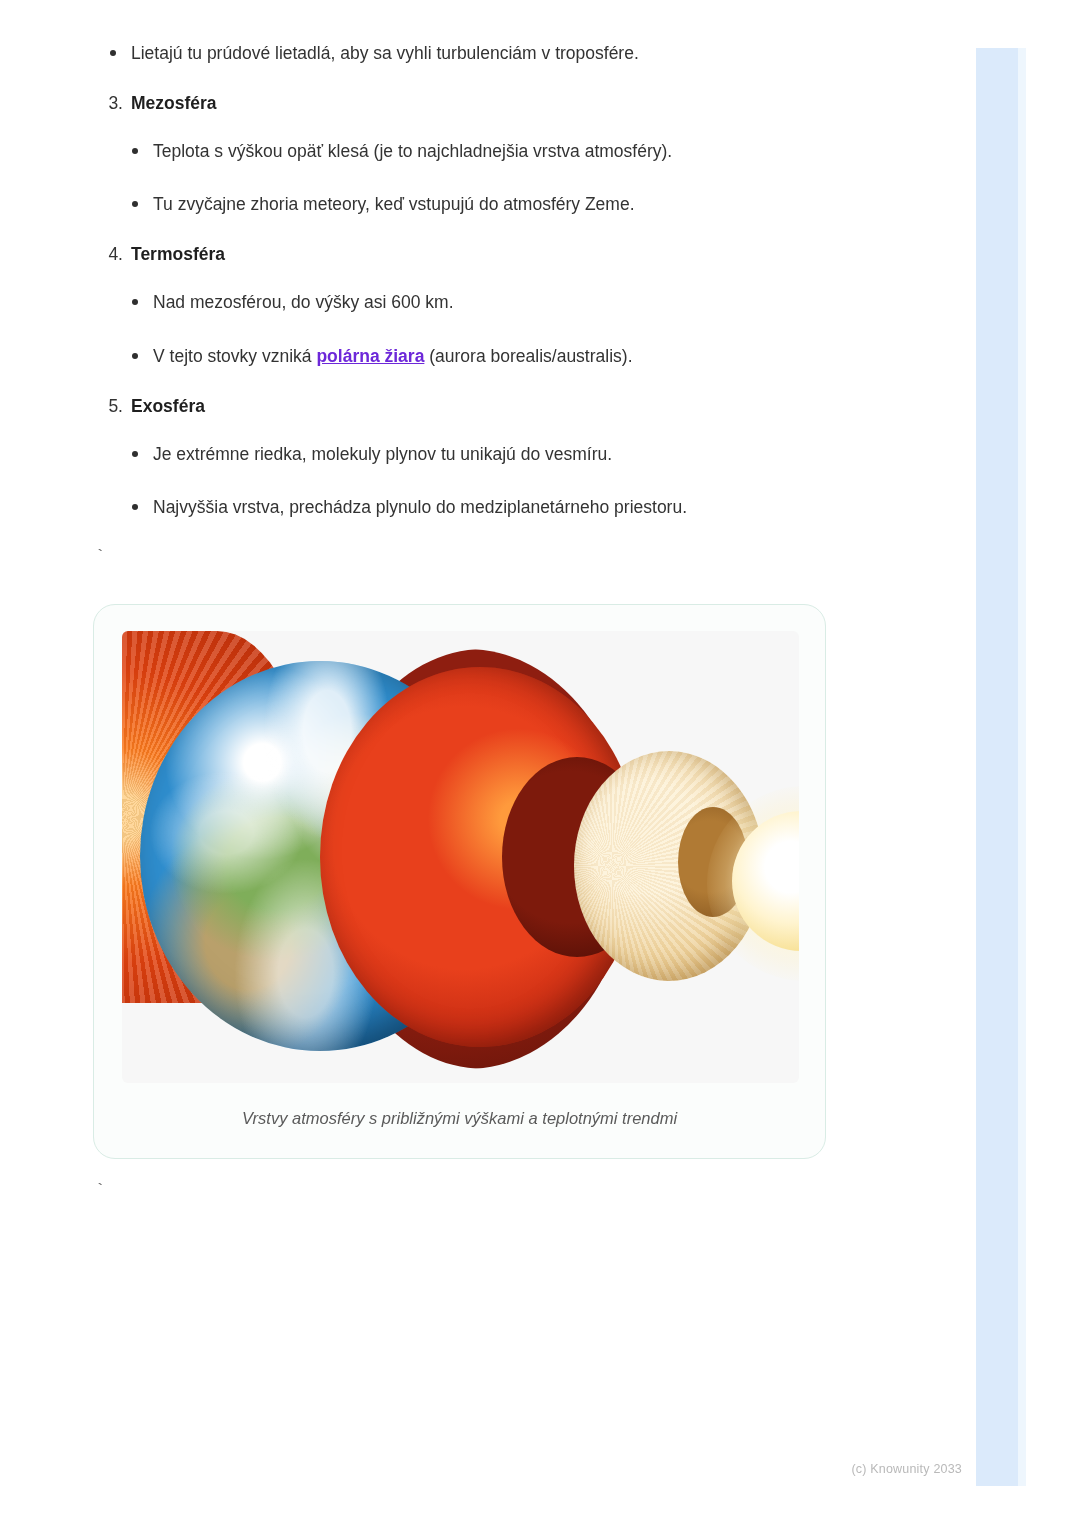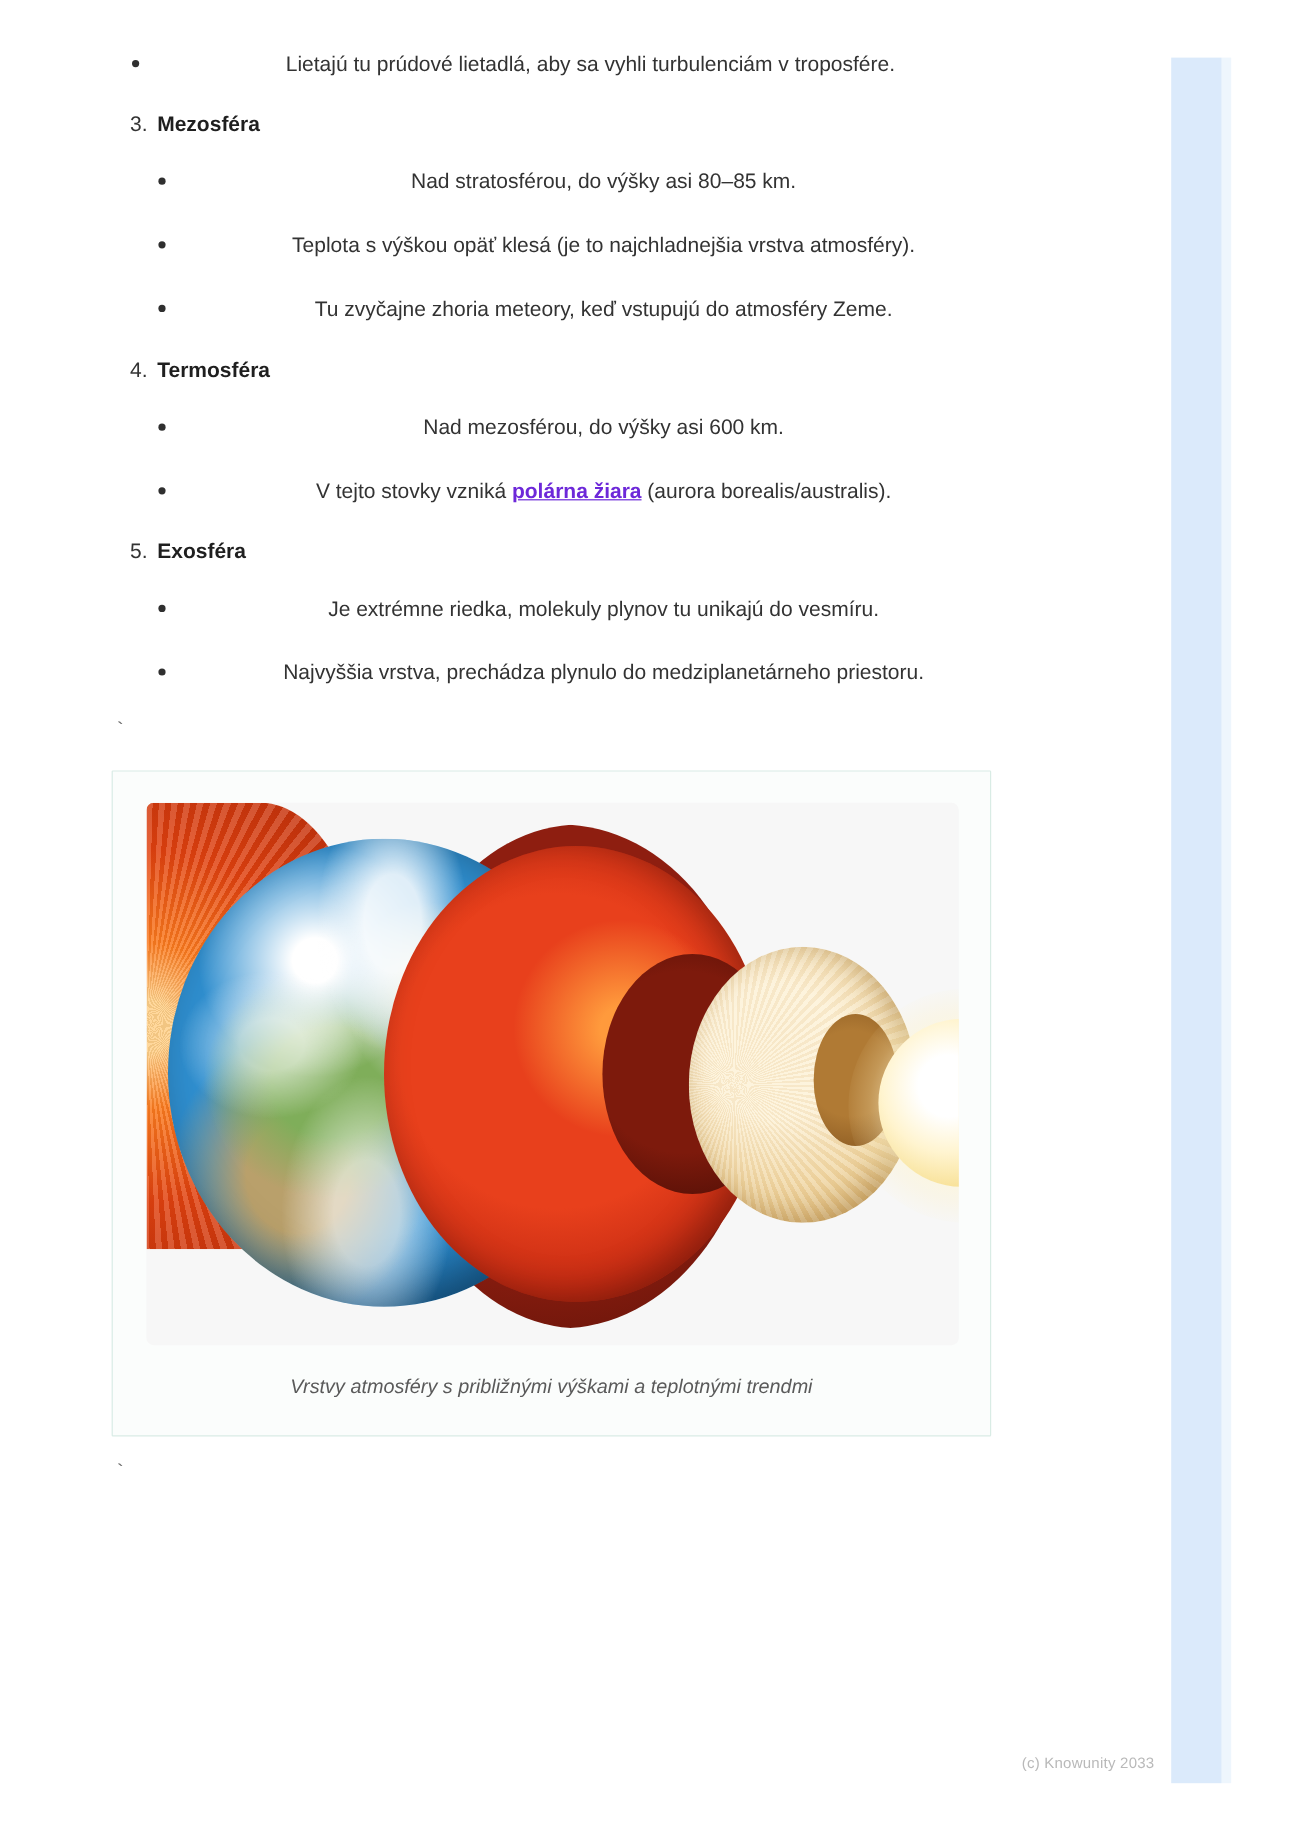--- a/index.html
+++ b/index.html
@@ -55,21 +55,20 @@
     margin: 0;
     padding: 0;
   }
   ul.bullets > li {
     position: relative;
     padding-left: 38px;
     margin: 0 0 26px 0;
     font-size: 17.5px;
     line-height: 1.55;
     color: #333333;
-    text-align: center;
   }
   ul.bullets > li:before {
     content: "";
     position: absolute;
     left: 17px;
     top: 10px;
     width: 6px;
     height: 6px;
     border-radius: 50%;
     background: #2f2f2f;
@@ -111,24 +110,24 @@
   .backtick {
     font-size: 17px;
     color: #6b6b6b;
     margin: 22px 0 0 2px;
     letter-spacing: 0;
     font-family: "Liberation Mono", monospace;
   }
 
   
   .figure-card {
-    margin-top: 23px;
+    margin-top: 38px;
     width: 733px;
     border: 1px solid #d9ece5;
-    border-radius: 1px;
+    border-radius: 22px;
     background: #fbfdfc;
     padding: 26px 28px 30px 28px;
     box-sizing: border-box;
   }
   .figure-image-frame {
     width: 677px;
     height: 452px;
     background: #f7f7f7;
     border-radius: 6px;
     overflow: hidden;
@@ -277,21 +276,20 @@
     <ul class="bullets">
       <li>Lietajú tu prúdové lietadlá, aby sa vyhli turbulenciám v troposfére.</li>
     </ul>
 
     <div class="section-block">
       <div class="numbered-heading">
         <span class="num">3.</span>
         <span class="txt">Mezosféra</span>
       </div>
       <ul class="bullets">
-        <li>Nad stratosférou, do výšky asi 80–85 km.</li>
         <li>Teplota s výškou opäť klesá (je to najchladnejšia vrstva atmosféry).</li>
         <li>Tu zvyčajne zhoria meteory, keď vstupujú do atmosféry Zeme.</li>
       </ul>
     </div>
 
     <div class="section-block">
       <div class="numbered-heading">
         <span class="num">4.</span>
         <span class="txt">Termosféra</span>
       </div>

